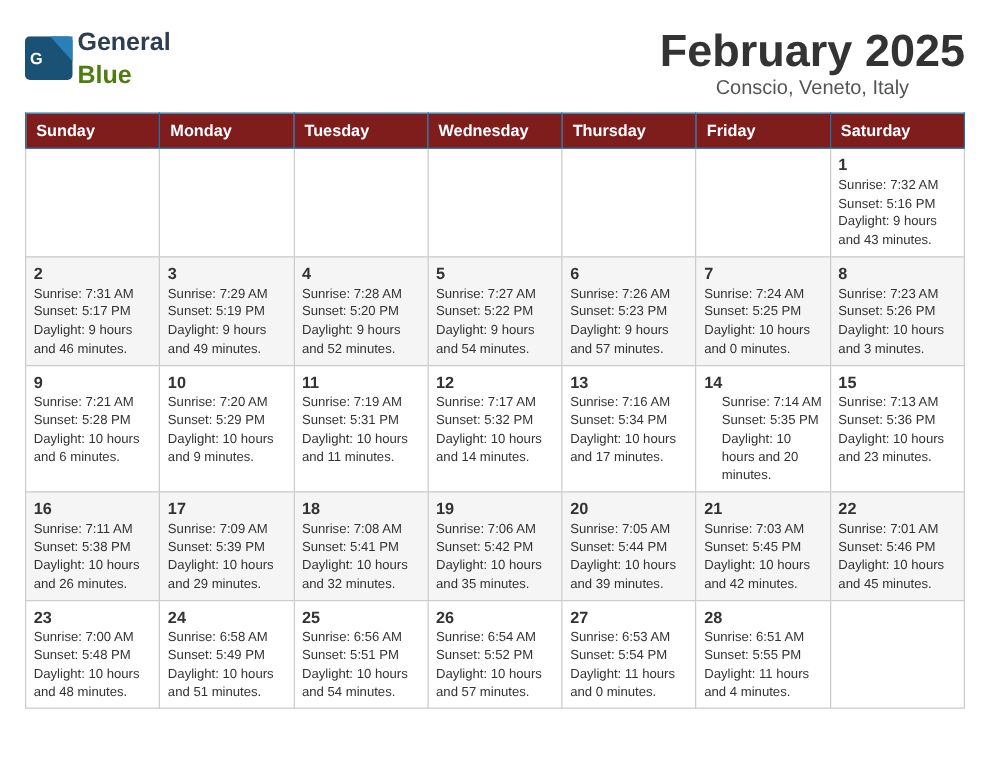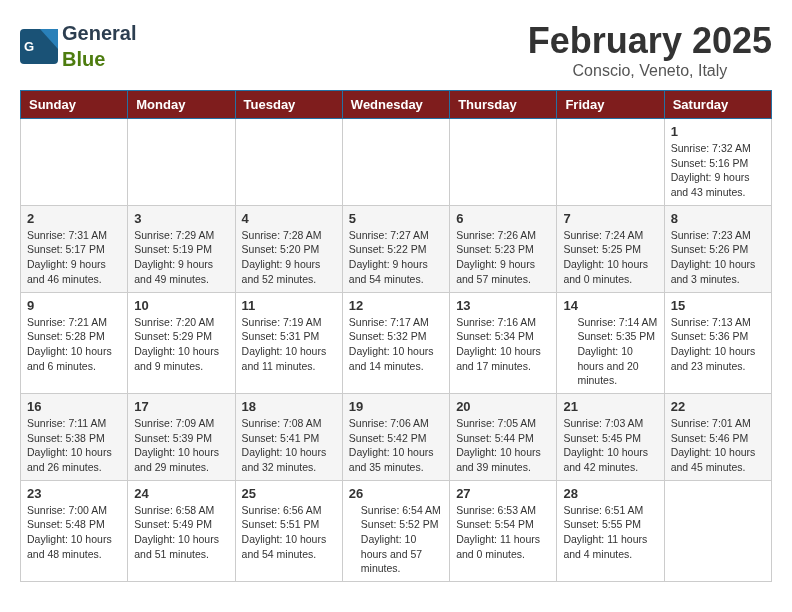--- a/index.html
+++ b/index.html
@@ -276,21 +276,21 @@
 Daylight: 10 hours and 51 minutes.</div>
         </td>
         <td>
           <span class="day-number">25</span>
           <div class="day-info" style="white-space: pre-line;">Sunrise: 6:56 AM
 Sunset: 5:51 PM
 Daylight: 10 hours and 54 minutes.</div>
         </td>
         <td>
           <span class="day-number">26</span>
-          <div class="day-info" style="white-space: pre-line; margin-left: 12px;">Sunrise: 6:54 AM
+          <div class="day-info" style="white-space: pre-line;">Sunrise: 6:54 AM
 Sunset: 5:52 PM
 Daylight: 10 hours and 57 minutes.</div>
         </td>
         <td>
           <span class="day-number">27</span>
           <div class="day-info" style="white-space: pre-line;">Sunrise: 6:53 AM
 Sunset: 5:54 PM
 Daylight: 11 hours and 0 minutes.</div>
         </td>
         <td>

